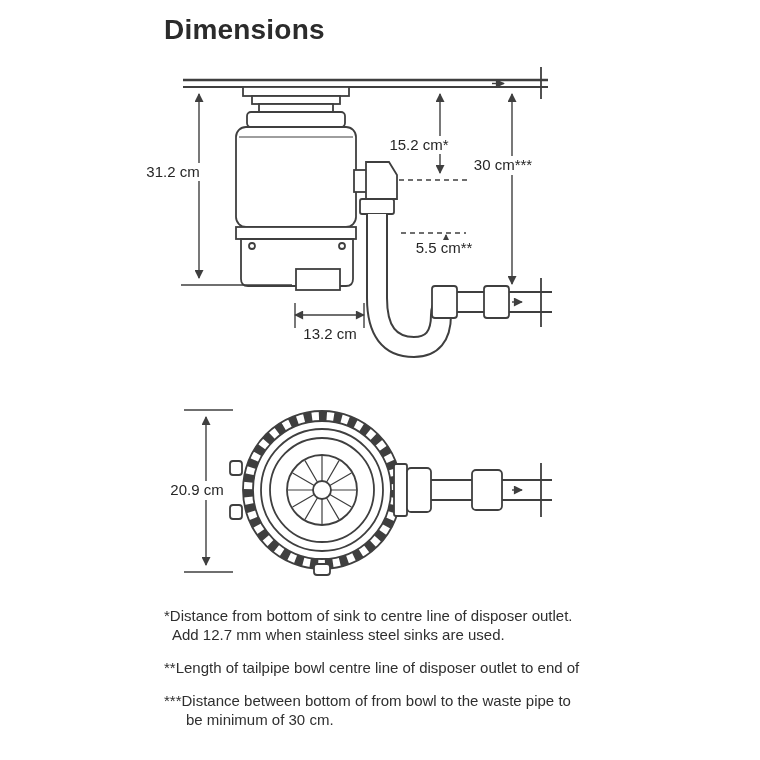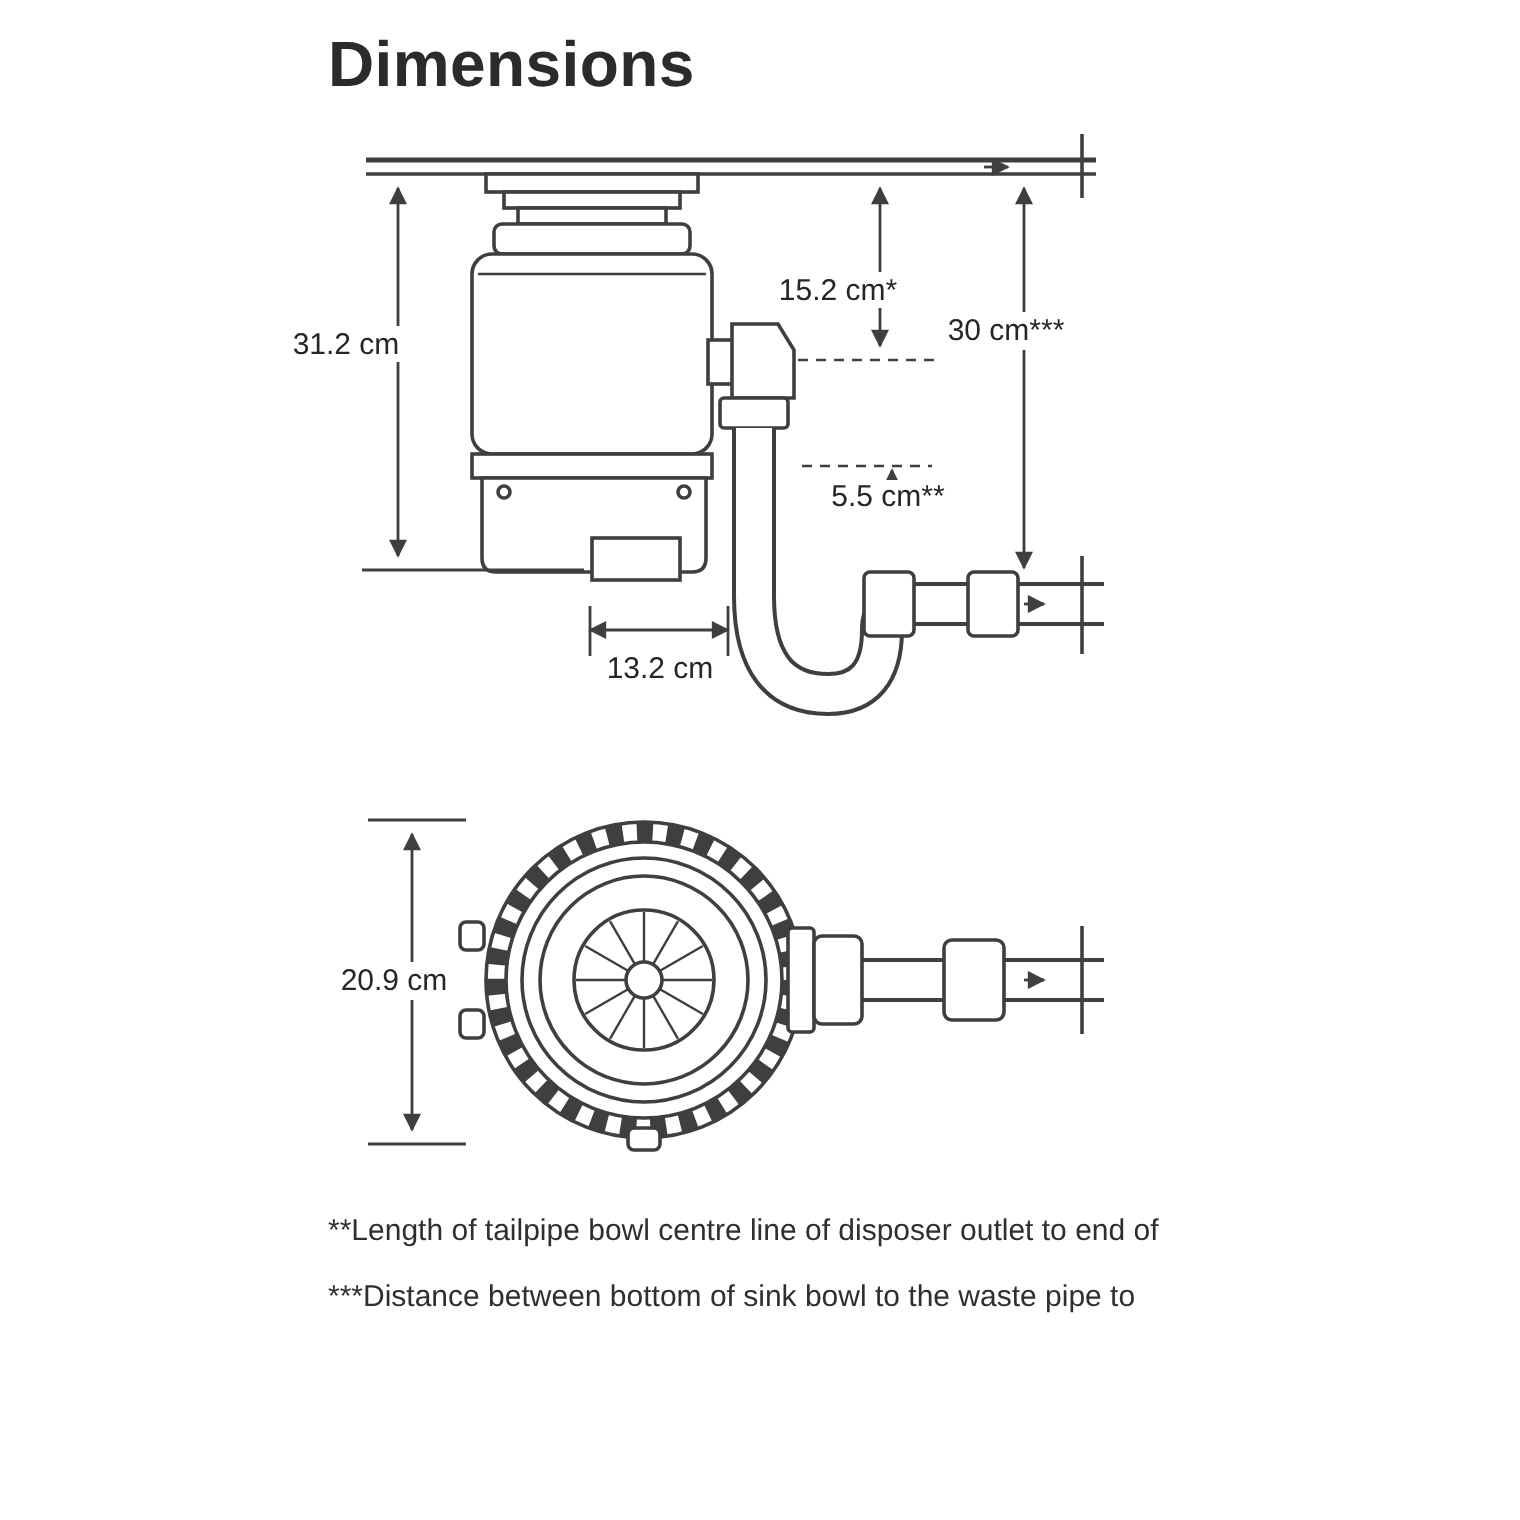--- a/index.html
+++ b/index.html
@@ -1,20 +1,20 @@
 <!DOCTYPE html>
 <html><head>
 <meta charset="utf-8">
 <style>
   * { margin:0; padding:0; box-sizing:border-box; }
   html, body { width:760px; height:760px; }
   body { background:#ffffff; font-family:"Liberation Sans", sans-serif; }
   .page { position:relative; width:760px; height:760px; background:#ffffff; overflow:hidden; }
 
-  .title { position:absolute; left:164px; top:14px; font-size:32px; font-weight:700;
+  .title { position:absolute; left:164px; top:14px; font-size:28px; font-weight:700;
            color:#2b2b2b; letter-spacing:0.2px; }
 
   .diagram { position:absolute; left:0; top:0; }
 
   
   .ln    { stroke:#3f3f3f; stroke-width:1.8; fill:none; }
   .thick { stroke-width:2.6; }
   .thin  { stroke-width:1.2; }
   .part  { fill:#ffffff; stroke:#3f3f3f; stroke-width:1.8; }
   .dim   { stroke:#3f3f3f; stroke-width:1.4; fill:none; }
@@ -127,20 +127,25 @@
       <line class="dim" x1="184" y1="410" x2="233" y2="410"></line>
       <line class="dim" x1="184" y1="572" x2="233" y2="572"></line>
       <line class="dim" x1="206" y1="417" x2="206" y2="565" marker-start="url(#arr)" marker-end="url(#arr)"></line>
       <rect class="lblbg" x="161" y="481" width="74" height="19"></rect>
       <text class="dimtext" x="197" y="495" text-anchor="middle">20.9 cm</text>
     </g>
   </svg>
 
   <div class="footnotes">
     <p class="fn">
+      <span class="l1">*Distance from bottom of sink to centre line of disposer outlet.</span>
+      <span class="l2">Add 12.7 mm when stainless steel sinks are used.</span>
+    </p>
+    <p class="fn">
       <span class="l1">**Length of tailpipe bowl centre line of disposer outlet to end of</span>
     </p>
     <p class="fn">
-      <span class="l1">***Distance between bottom of sink bowl to the waste pipe to</span>
+      <span class="l1">***Distance between bottom of from bowl to the waste pipe to</span>
+      <span class="l2">be minimum of 30 cm.</span>
     </p>
   </div>
 
 </div>
 
 </body></html>

